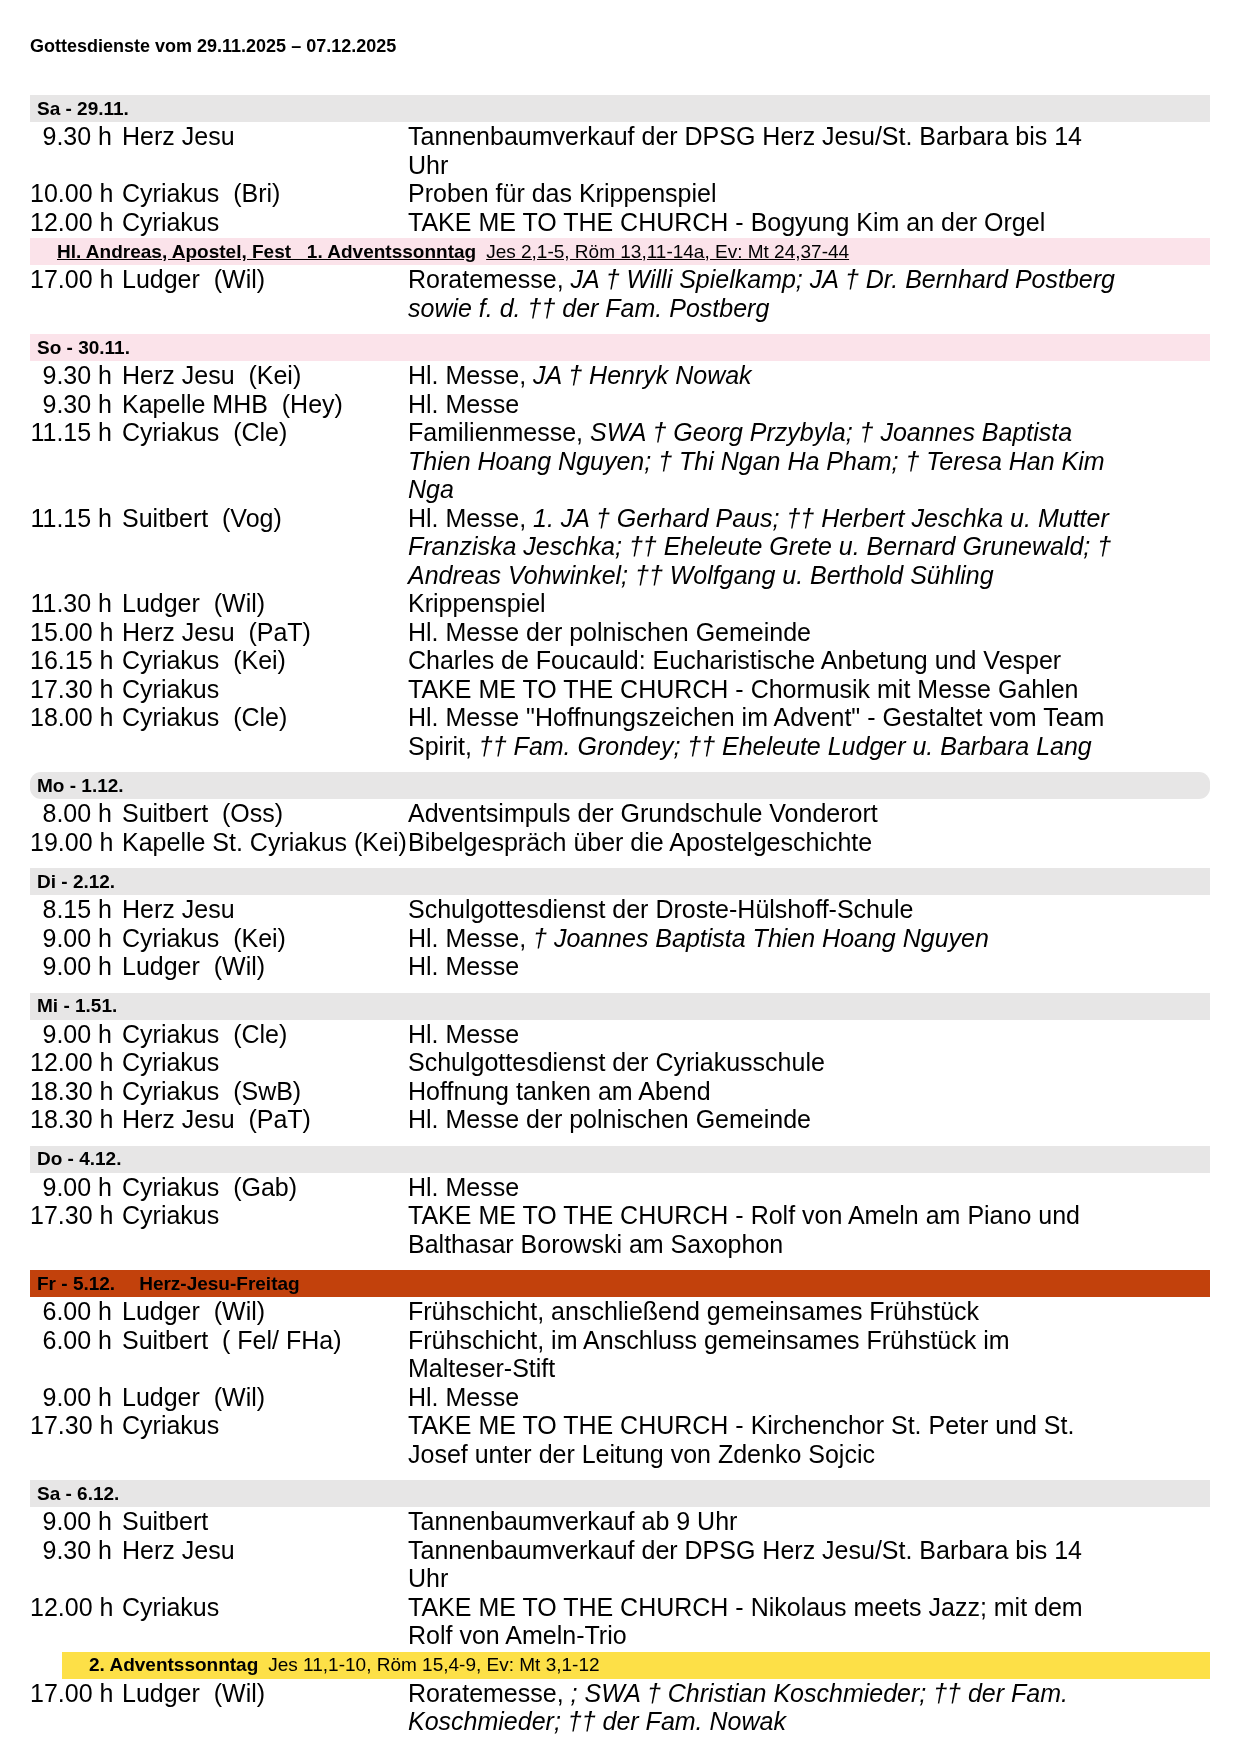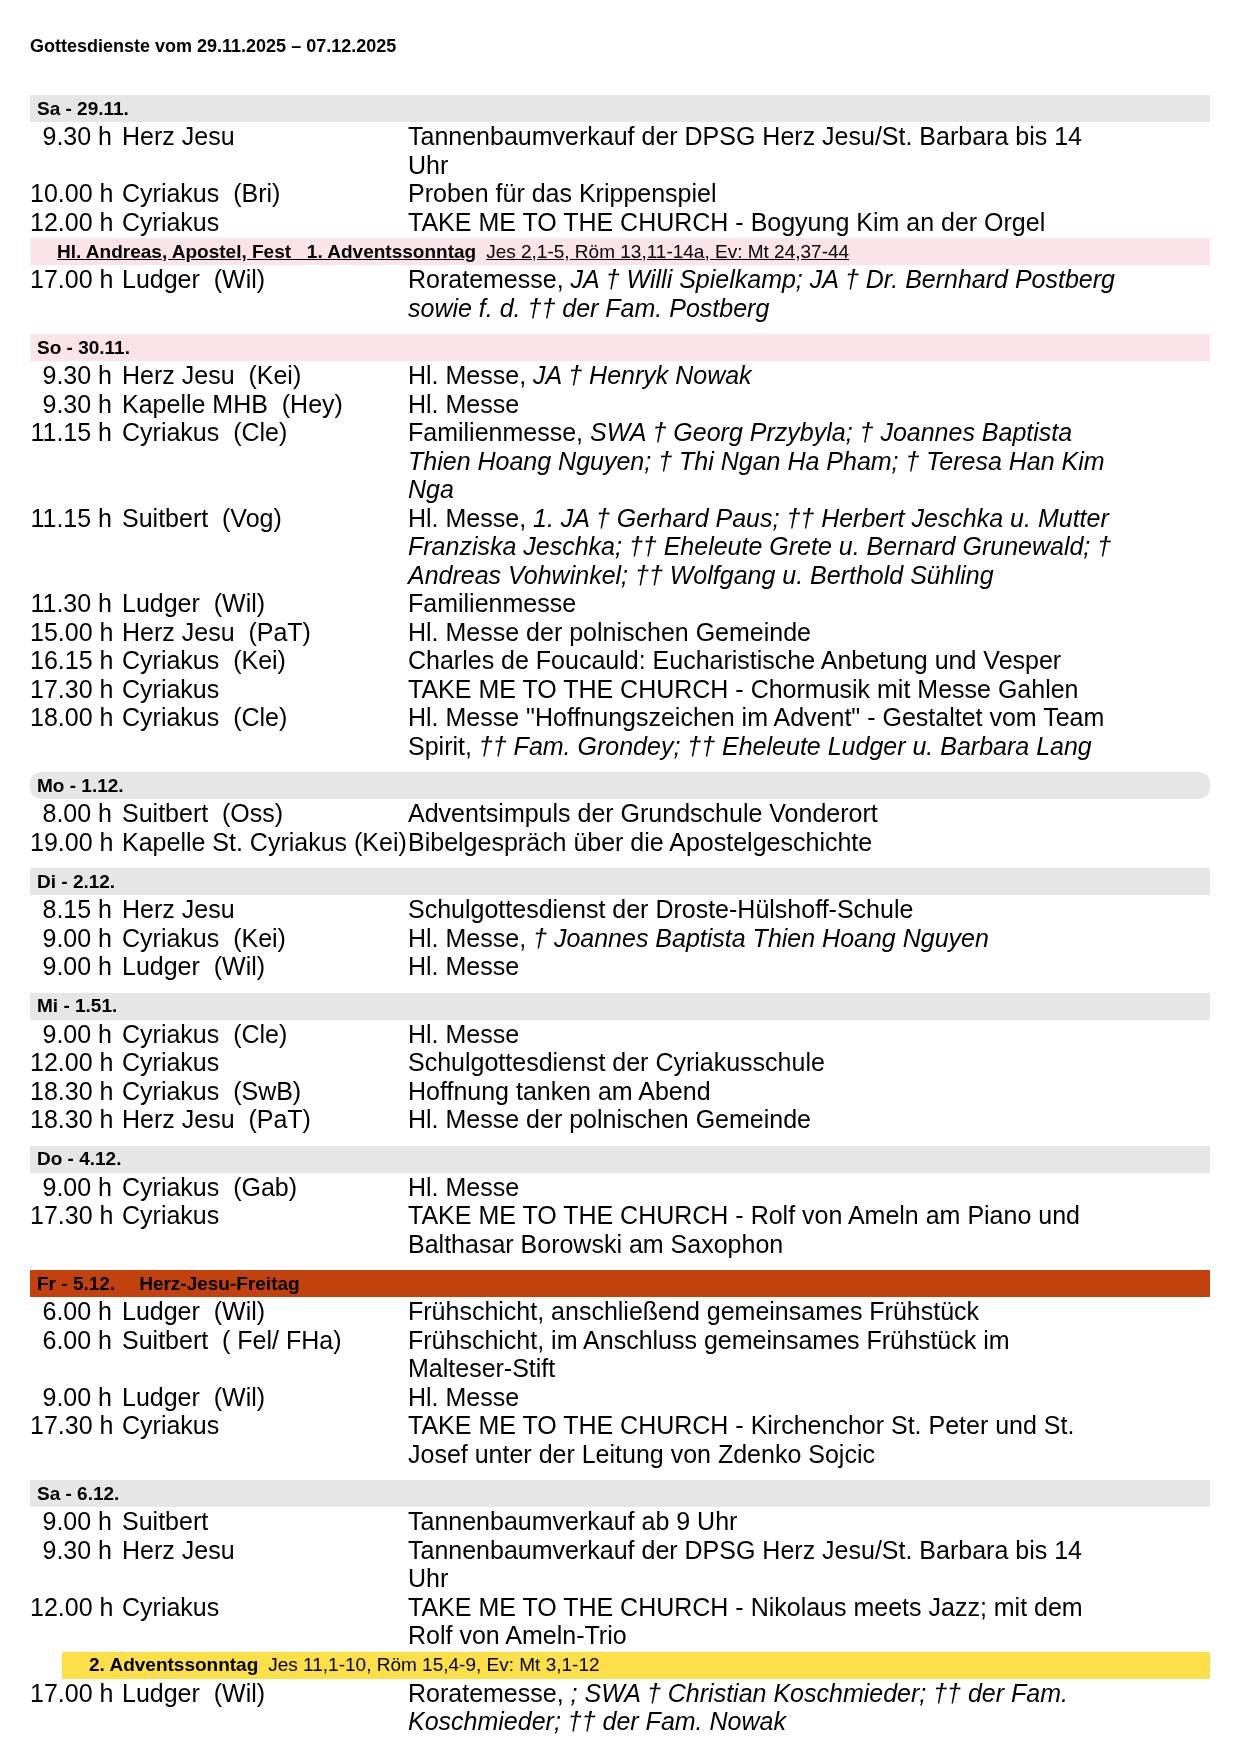--- a/index.html
+++ b/index.html
@@ -86,21 +86,21 @@
         <div class="cell-desc"><span>Familienmesse, </span><span class="it">SWA † Georg Przybyla; † Joannes Baptista Thien Hoang Nguyen; † Thi Ngan Ha Pham; † Teresa Han Kim Nga</span></div>
       </div>
       <div class="row">
         <div class="cell-time">11.15 h</div>
         <div class="cell-place">Suitbert  (Vog)</div>
         <div class="cell-desc"><span>Hl. Messe, </span><span class="it">1. JA † Gerhard Paus; †† Herbert Jeschka u. Mutter Franziska Jeschka; †† Eheleute Grete u. Bernard Grunewald; † Andreas Vohwinkel; †† Wolfgang u. Berthold Sühling</span></div>
       </div>
       <div class="row">
         <div class="cell-time">11.30 h</div>
         <div class="cell-place">Ludger  (Wil)</div>
-        <div class="cell-desc"><span>Familienmesse</span></div>
+        <div class="cell-desc"><span>Krippenspiel</span></div>
       </div>
       <div class="row">
         <div class="cell-time">15.00 h</div>
         <div class="cell-place">Herz Jesu  (PaT)</div>
         <div class="cell-desc"><span>Hl. Messe der polnischen Gemeinde</span></div>
       </div>
       <div class="row">
         <div class="cell-time">16.15 h</div>
         <div class="cell-place">Cyriakus  (Kei)</div>
         <div class="cell-desc"><span>Charles de Foucauld: Eucharistische Anbetung und Vesper</span></div>

